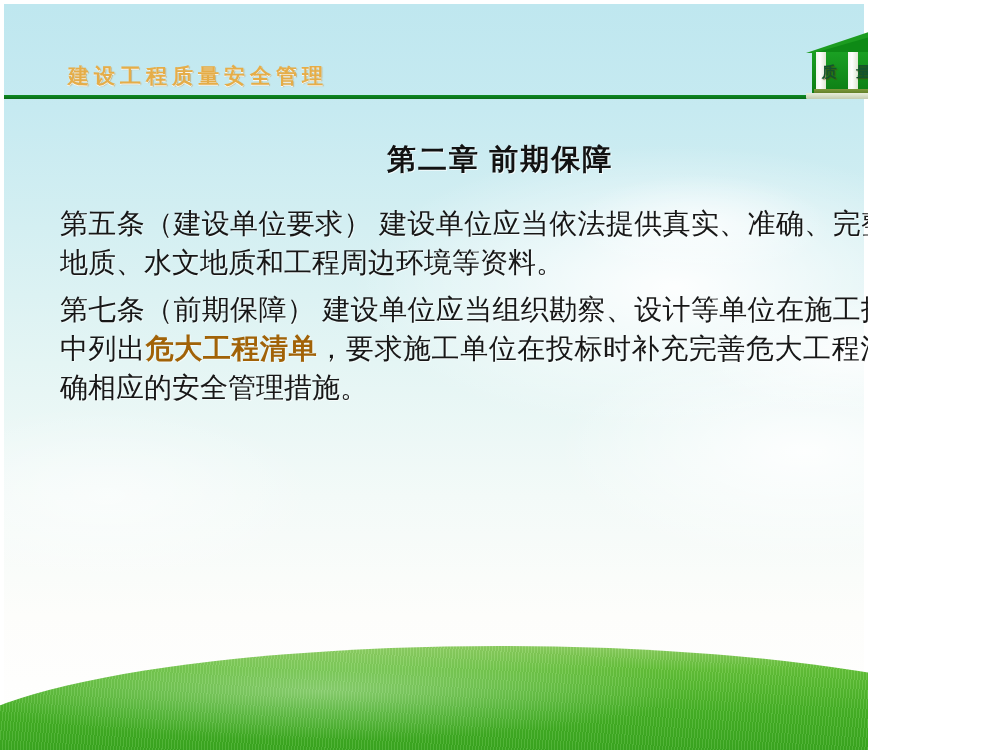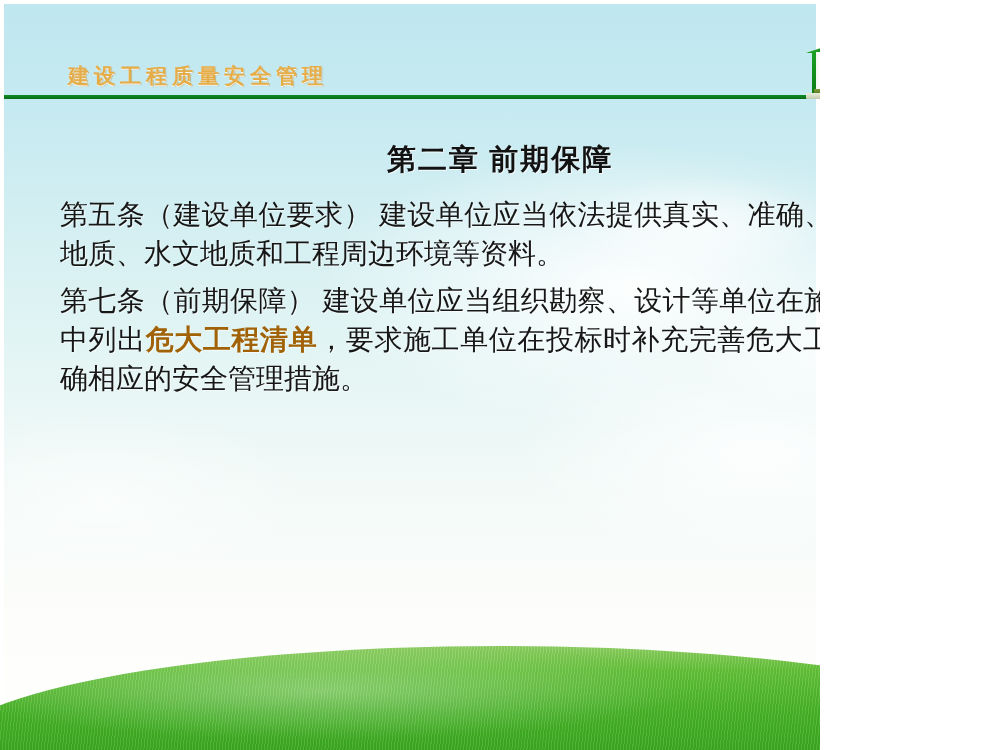--- a/index.html
+++ b/index.html
@@ -4,20 +4,21 @@
 <style>
   html,body{margin:0;padding:0;}
   body{
     width:1000px;height:750px;overflow:hidden;
     background:#ffffff;
     font-family:"Liberation Serif","DejaVu Serif",serif;
   }
   #slide{
     position:relative;width:820px;height:750px;overflow:hidden;
     background:#ffffff;
+    padding-left:48px;
   }
   
   .bg{
     position:absolute;left:4px;top:4px;right:4px;bottom:0;
     background:
       radial-gradient(ellipse 520px 230px at 78% 38%, rgba(255,255,255,.95) 0%, rgba(255,255,255,0) 62%),
       radial-gradient(ellipse 380px 170px at 93% 60%, rgba(255,255,255,.88) 0%, rgba(255,255,255,0) 65%),
       radial-gradient(ellipse 300px 130px at 12% 66%, rgba(255,255,255,.55) 0%, rgba(255,255,255,0) 70%),
       linear-gradient(to bottom, #bfe7ef 0%, #c6eaf1 14%, #d4eff2 30%, #e4f5f4 48%, #f3faf8 66%, #fdfdfb 82%, #ffffff 100%);
   }
@@ -103,21 +104,21 @@
     text-shadow:1px 1px 1px rgba(90,60,0,.55);
     white-space:nowrap;
   }
   
   .content{position:absolute;left:0;top:140px;width:1000px;}
   .slide-title{
     text-align:center;
     font-size:29px;font-weight:bold;color:#121212;
     letter-spacing:2px;
     text-shadow:1px 1px 0 rgba(255,255,255,.75);
-    margin:0 0 16px 0;
+    margin:0 0 25px 0;
   }
   .para{
     margin:0 26px 9px 60px;
     font-size:28px;line-height:1.38;
     color:#171717;
     text-align:justify;
     text-shadow:1px 1px 0 rgba(255,255,255,.6);
     text-indent:0;
   }
   .hl{

